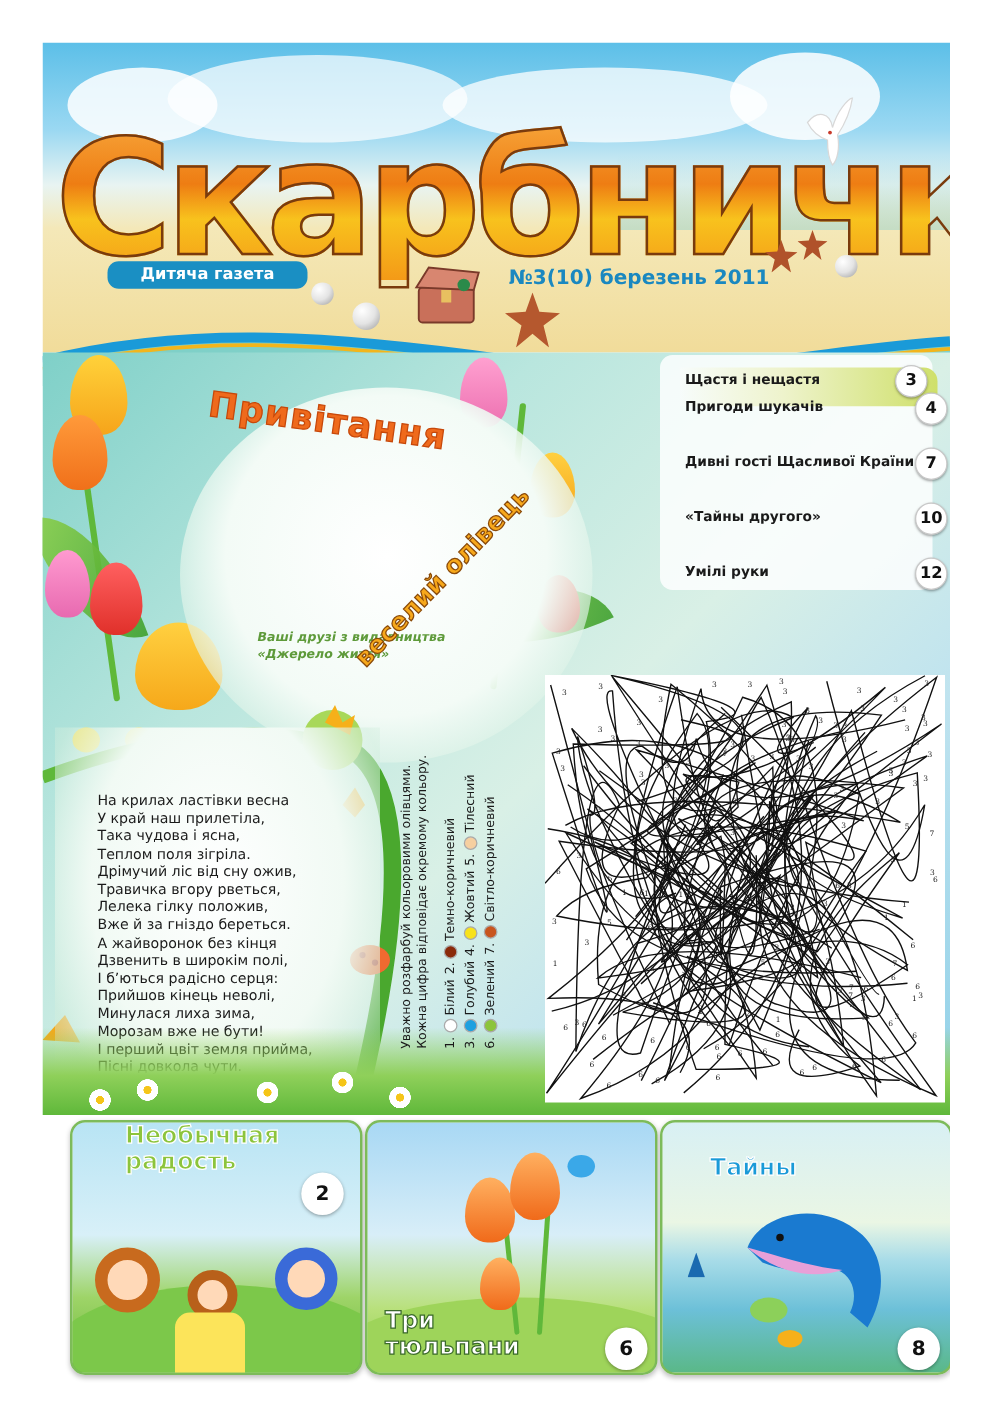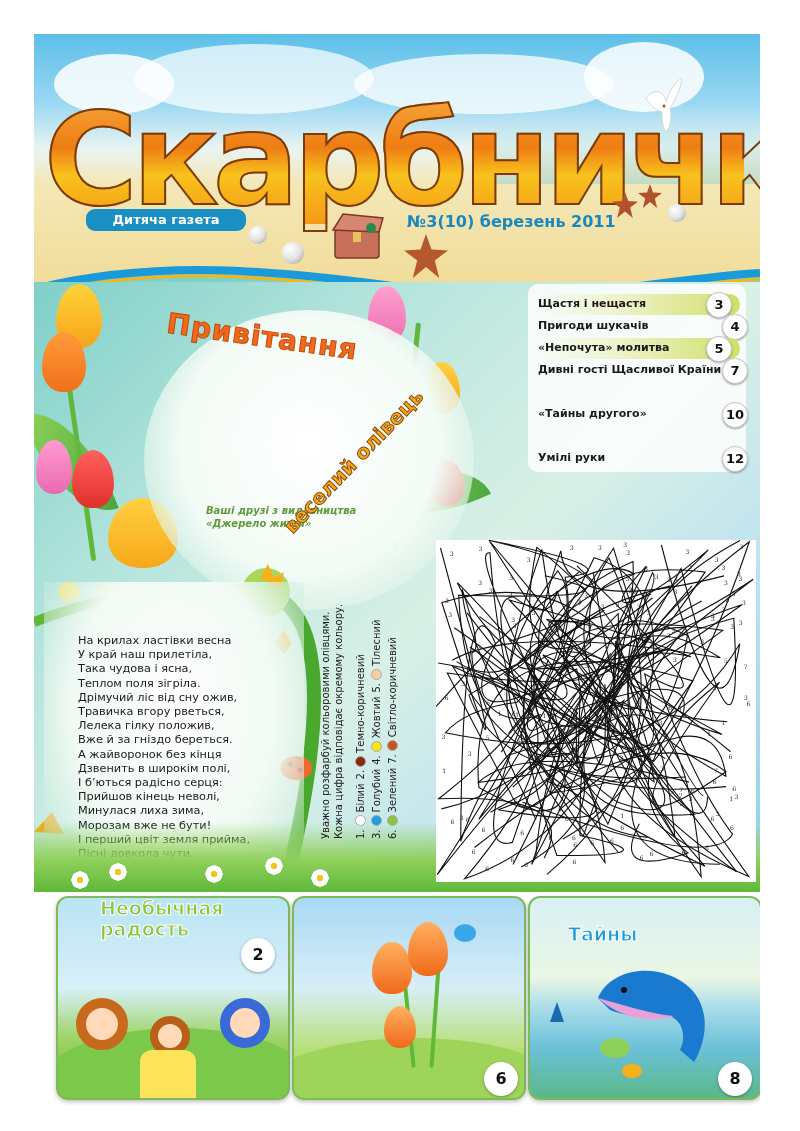--- a/index.html
+++ b/index.html
@@ -43,21 +43,21 @@
   .greet-sign { position: absolute; left: 172px; top: 222px; font-style: italic; font-weight: bold;
     font-size: 10px; line-height: 13px; color: #5e9a3a; white-space: pre-line; }
 
   .tulip { position: absolute; border-radius: 50% 50% 45% 45% / 60% 60% 40% 40%; }
   .stem { position: absolute; background: #5fb83a; border-radius: 4px; }
   .leaf { position: absolute; background: linear-gradient(135deg, #8fd14a, #3fa02e); border-radius: 0 100% 0 100%; opacity: .9; }
 
   
   .toc { position: absolute; left: 494px; top: 2px; width: 218px; height: 188px;
     background: rgba(255,255,255,.82); border-radius: 10px; }
-  .toc-row { position: absolute; left: 6px; width: 206px; height: 21px; }
+  .toc-row { position: absolute; left: 16px; width: 206px; height: 31px; }
   .toc-row.odd { background: linear-gradient(90deg, rgba(255,255,255,.2) 0%, #eef3cc 40%, #cfe06a 100%); border-radius: 0 11px 11px 0; }
   .toc-label { position: absolute; left: 4px; top: 3px; font-weight: bold; font-size: 11px; color: #1a1a1a; white-space: nowrap; }
   .toc-num { position: absolute; top: -2px; width: 26px; height: 26px; border-radius: 50%;
     background: #ffffff; border: 1px solid #c8c8c8; box-shadow: 0 1px 2px rgba(0,0,0,.35);
     text-align: center; line-height: 24px; font-weight: bold; font-size: 13px; color: #111; }
 
   
   .poem-bg { position: absolute; left: 10px; top: 300px; width: 260px; height: 310px;
     background: radial-gradient(ellipse at 50% 40%, #ffffff 0%, #f1faf4 55%, rgba(210,238,222,.5) 80%, rgba(200,235,220,0) 100%); }
   .poem { position: absolute; left: 44px; top: 352px; font-size: 11.3px; line-height: 14.2px; color: #1a1a1a; white-space: pre-line; }
@@ -164,24 +164,20 @@
 «Джерело життя»</div>
 
     <div class="toc">
       <div class="toc-row odd" style="top:10px">
         <span class="toc-label">Щастя і нещастя</span>
         <span class="toc-num" style="left:172px">3</span>
       </div>
       <div class="toc-row" style="top:32px">
         <span class="toc-label">Пригоди шукачів</span>
         <span class="toc-num" style="left:188px">4</span>
-      </div>
-      <div class="toc-row odd" style="top:54px">
-        <span class="toc-label">«Непочута» молитва</span>
-        <span class="toc-num" style="left:172px">5</span>
       </div>
       <div class="toc-row" style="top:76px">
         <span class="toc-label">Дивні гості Щасливої Країни</span>
         <span class="toc-num" style="left:188px">7</span>
       </div>
       <div class="toc-row" style="top:120px">
         <span class="toc-label">«Тайны другого»</span>
         <span class="toc-num" style="left:188px">10</span>
       </div>
       <div class="toc-row" style="top:164px">
@@ -477,20 +473,22 @@
     </div>
 
     <div class="card" style="left:258px;background:linear-gradient(180deg,#a8d8f4 0%,#d8eef8 45%,#b8e07a 75%,#8ccc4a 100%)">
       <div class="hill" style="left:-30px;top:140px;width:300px;height:100px;background:#9ed45a"></div>
       <div class="stem" style="left:112px;top:60px;width:4px;height:110px;transform:rotate(-6deg)"></div>
       <div class="stem" style="left:140px;top:40px;width:4px;height:130px;transform:rotate(4deg)"></div>
       <div class="tulip" style="left:78px;top:44px;width:40px;height:52px;background:linear-gradient(180deg,#ffb060,#f06a1a)"></div>
       <div class="tulip" style="left:114px;top:24px;width:40px;height:54px;background:linear-gradient(180deg,#ffb060,#f06a1a)"></div>
       <div class="tulip" style="left:90px;top:108px;width:32px;height:42px;background:linear-gradient(180deg,#ffb060,#f06a1a)"></div>
       <div style="position:absolute;left:160px;top:26px;width:22px;height:18px;border-radius:50%;background:#3aa8e8"></div>
+      <div class="card-title" style="left:14px;top:148px;color:#ffffff;-webkit-text-stroke:1px #3a6a2a">Три
+тюльпани</div>
       <div class="card-num" style="left:190px;top:164px">6</div>
     </div>
 
     <div class="card" style="left:494px;background:linear-gradient(180deg,#d8f0f4 0%,#eaf6e4 40%,#a8dce8 55%,#6cc0d8 75%,#5ab888 100%)">
       <svg style="position:absolute;left:60px;top:60px;width:130px;height:110px" viewBox="0 0 130 110">
         <path d="M8 40 C 20 10, 70 2, 100 30 C 120 50, 118 80, 104 104 L 90 92 C 96 80, 94 64, 80 58 C 60 60, 40 60, 20 52 Z" fill="#1a7ad0"></path>
         <path d="M8 40 C 30 46, 60 56, 84 58 C 60 66, 30 60, 8 40 Z" fill="#e8a0d8"></path>
         <circle cx="34" cy="32" r="3" fill="#111"></circle>
       </svg>
       <div style="position:absolute;left:20px;top:104px;width:14px;height:20px;background:#1a6ab0;clip-path:polygon(50% 0,100% 100%,0 100%)"></div>

